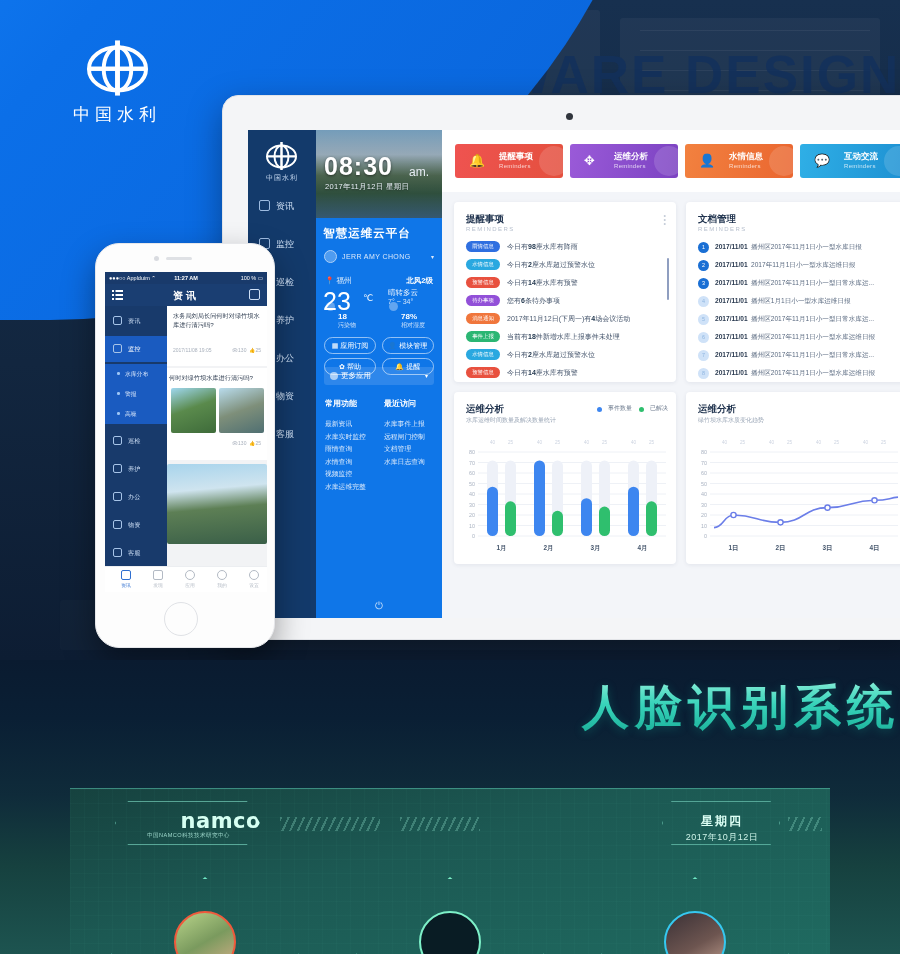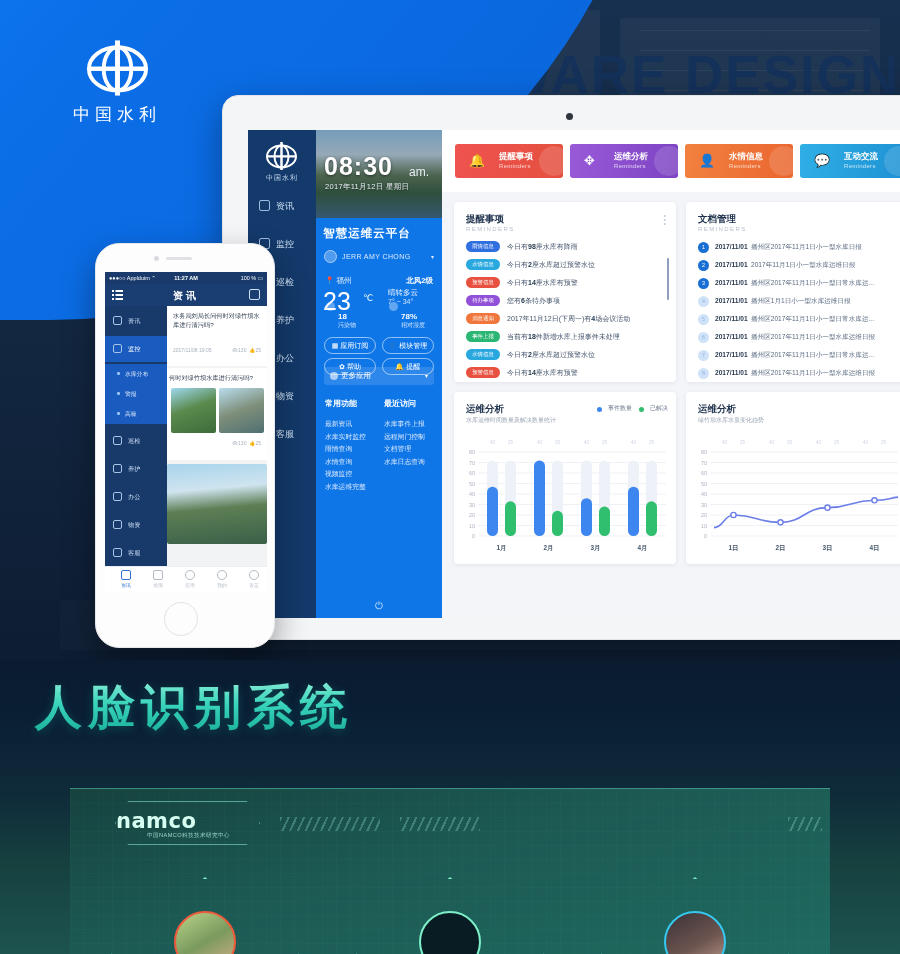--- a/index.html
+++ b/index.html
@@ -183,21 +183,21 @@
   .p-tab.act { color: #2f6fd0; }
   .p-tab .ic { display: block; margin: 0 auto 2px; width: 10px; height: 10px; border: 1px solid currentColor; border-radius: 2px; }
 
   
   #face-sec {
     position: absolute; left: 0; top: 660px; width: 900px; height: 294px;
     background: linear-gradient(180deg,#0a1b30 0%, #0a1f34 20%, #0f2b3a 46%, #16413f 70%, #1d5450 100%);
     overflow: hidden;
   }
   #face-title {
-    position: absolute; left: 0; top: 16px; width: 900px; text-align: left;
+    position: absolute; left: 0; top: 16px; width: 900px; text-align: right;
     font-size: 47px; font-weight: bold; letter-spacing: 6px;
     background: linear-gradient(180deg,#9df5e0 0%, #3fd6bd 45%, #17a893 100%);
     -webkit-background-clip: text; background-clip: text; color: transparent;
     text-shadow: 0 2px 10px rgba(20,200,170,.25);
     padding-left: 35px;
   }
   #face-panel {
     position: absolute; left: 70px; top: 128px; width: 760px; height: 166px;
     background: linear-gradient(165deg,#16423f 0%, #1c5953 42%, #1f6a60 100%);
     border-top: 1px solid rgba(120,230,205,.35);
@@ -205,21 +205,21 @@
   }
   #fp-grid { position: absolute; inset: 0; opacity: .25;
     background-image: linear-gradient(rgba(130,240,215,.10) 1px, transparent 1px),
                       linear-gradient(90deg, rgba(130,240,215,.10) 1px, transparent 1px);
     background-size: 14px 14px; }
   #namco-badge {
     position: absolute; left: 45px; top: 12px; width: 145px; height: 44px;
     border: 1px solid rgba(140,240,215,.55);
     clip-path: polygon(9% 0,91% 0,100% 50%,91% 100%,9% 100%,0 50%);
   }
-  #namco-txt { position: absolute; left: 0; top: 7px; width: 145px; text-align: left; color: #d6fff2; font-size: 21px; font-weight: bold; letter-spacing: .5px; font-family: "DejaVu Sans", sans-serif; }
+  #namco-txt { position: absolute; left: 0; top: 7px; width: 145px; text-align: right; color: #d6fff2; font-size: 21px; font-weight: bold; letter-spacing: .5px; font-family: "DejaVu Sans", sans-serif; }
   #namco-sub { position: absolute; left: 0; top: 30px; width: 145px; text-align: center; color: #9fd9cc; font-size: 5.6px; letter-spacing: .4px; }
   .hex-pill {
     position: absolute; border: 1px solid rgba(140,240,215,.5);
     clip-path: polygon(8% 0,92% 0,100% 50%,92% 100%,8% 100%,0 50%);
   }
   #fclock-t { position: absolute; left: 0; top: 12px; width: 120px; text-align: right; color: #ddfff5; font-size: 21px; font-weight: bold; letter-spacing: 1px; }
   #fclock-s { position: absolute; left: 86px; top: 13px; color: #ddfff5; font-size: 9px; font-weight: bold; line-height: 9px; text-align: left; }
   #fdate-d { position: absolute; left: 0; top: 11px; width: 118px; text-align: center; color: #ddfff5; font-size: 12px; font-weight: bold; letter-spacing: 2px; }
   #fdate-f { position: absolute; left: 0; top: 29px; width: 118px; text-align: center; color: #cdf3e8; font-size: 9px; letter-spacing: .5px; }
   .stripes { position: absolute; height: 14px; opacity: .5;
@@ -690,20 +690,24 @@
 
       <div id="namco-badge">
         <div id="namco-txt">namco</div>
         <div id="namco-sub">中国NAMCO科技技术研究中心</div>
       </div>
 
       <div class="stripes" style="left:210px;top:28px;width:100px;"></div>
       <div class="stripes" style="left:330px;top:28px;width:80px;"></div>
 
 
+      <div class="hex-pill" style="left:592px;top:12px;width:118px;height:44px;">
+        <div id="fdate-d">星期四</div>
+        <div id="fdate-f">2017年10月12日</div>
+      </div>
       <div class="stripes" style="left:718px;top:28px;width:34px;"></div>
 
       <div class="face-wrap" style="left:40px;">
         <div class="face-chev" style="border-color:#6fe8c4;"></div>
         <div class="face-circ" style="border-color:#ef5a3c;background:linear-gradient(150deg,#b9d48a,#7a9a5e 50%,#d9b08a);"></div>
       </div>
       <div class="face-wrap" style="left:285px;">
         <div class="face-chev" style="border-color:#7df0c8;"></div>
         <div class="face-circ" style="border-color:#7df0c8;background:#091c24;"></div>
       </div>

